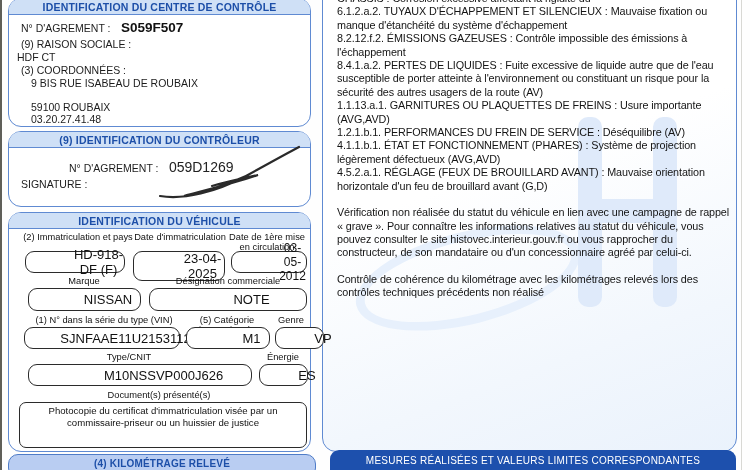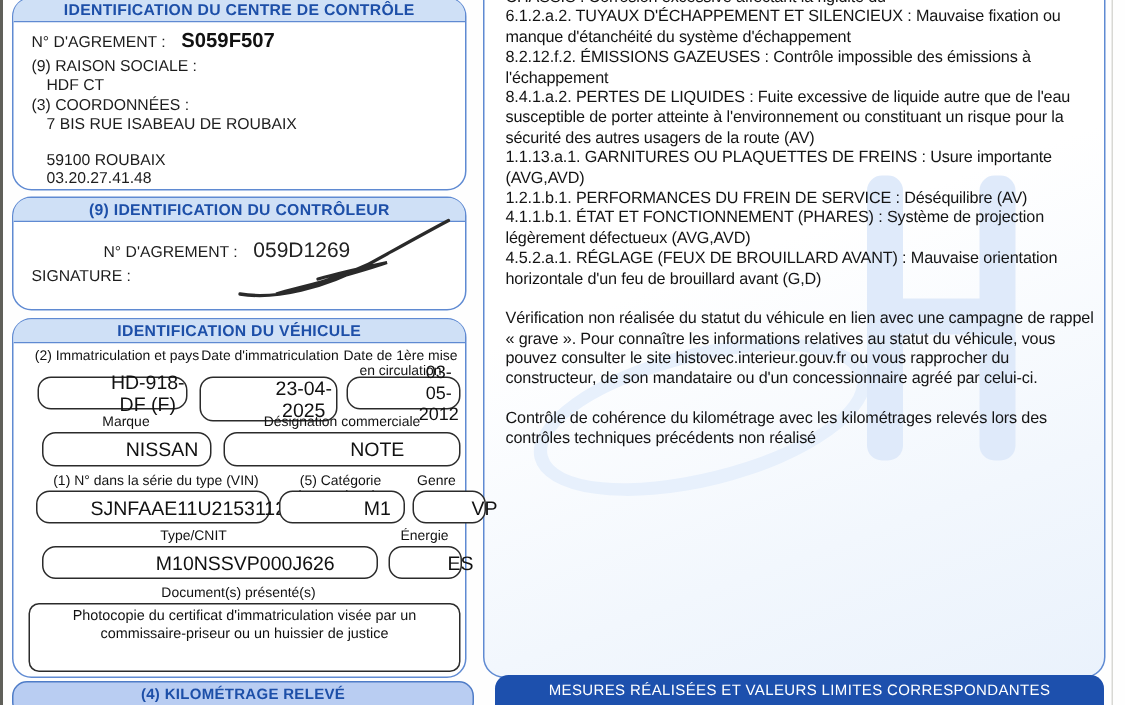--- a/index.html
+++ b/index.html
@@ -94,23 +94,23 @@
     </div>
   </div>
 
   <div class="sec" style="left:8px; top:-2px; width:303px; height:129px;">
     <div class="sec-header">IDENTIFICATION DU CENTRE DE CONTRÔLE</div>
     <div style="position:absolute; left:12px; top:19px;">
       <span class="lbl">N° D'AGREMENT :</span>
       <span class="big-val" style="margin-left:6px;">S059F507</span>
     </div>
     <div class="lbl" style="position:absolute; left:12px; top:39px;">(9) RAISON SOCIALE :</div>
-    <div class="lbl" style="position:absolute; left:22px; top:52px;">HDF CT</div>
+    <div class="lbl" style="position:absolute; left:8px; top:52px;">HDF CT</div>
     <div class="lbl" style="position:absolute; left:12px; top:65px;">(3) COORDONNÉES :</div>
-    <div class="lbl" style="position:absolute; left:22px; top:78px;">7 BIS RUE ISABEAU DE ROUBAIX</div>
+    <div class="lbl" style="position:absolute; left:22px; top:78px;">9 BIS RUE ISABEAU DE ROUBAIX</div>
     <div class="lbl" style="position:absolute; left:22px; top:102px;">59100 ROUBAIX</div>
     <div class="lbl" style="position:absolute; left:22px; top:114px;">03.20.27.41.48</div>
   </div>
 
   <div class="sec" style="left:8px; top:131px; width:303px; height:76px;">
     <div class="sec-header">(9) IDENTIFICATION DU CONTRÔLEUR</div>
     <div style="position:absolute; left:12px; top:26px;padding-left:48px;">
       <span class="lbl">N° D'AGREMENT :</span>
       <span class="med-val" style="margin-left:6px;">059D1269</span>
     </div>

